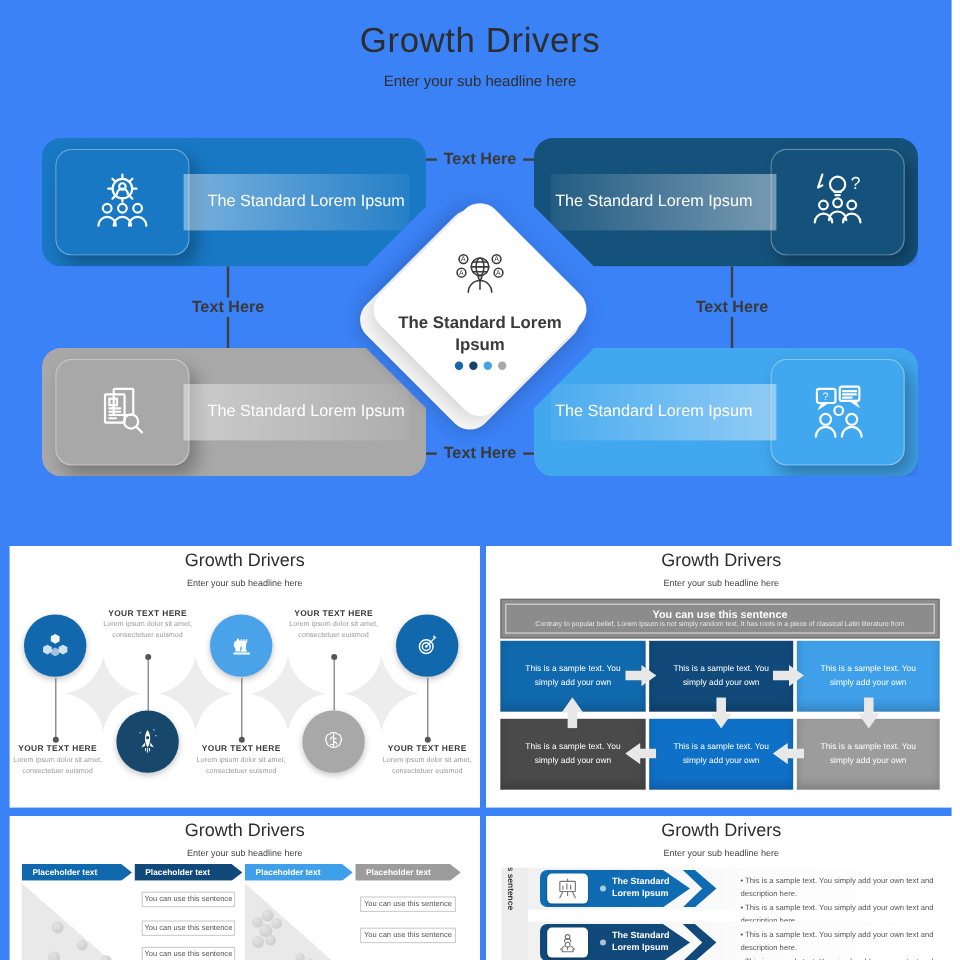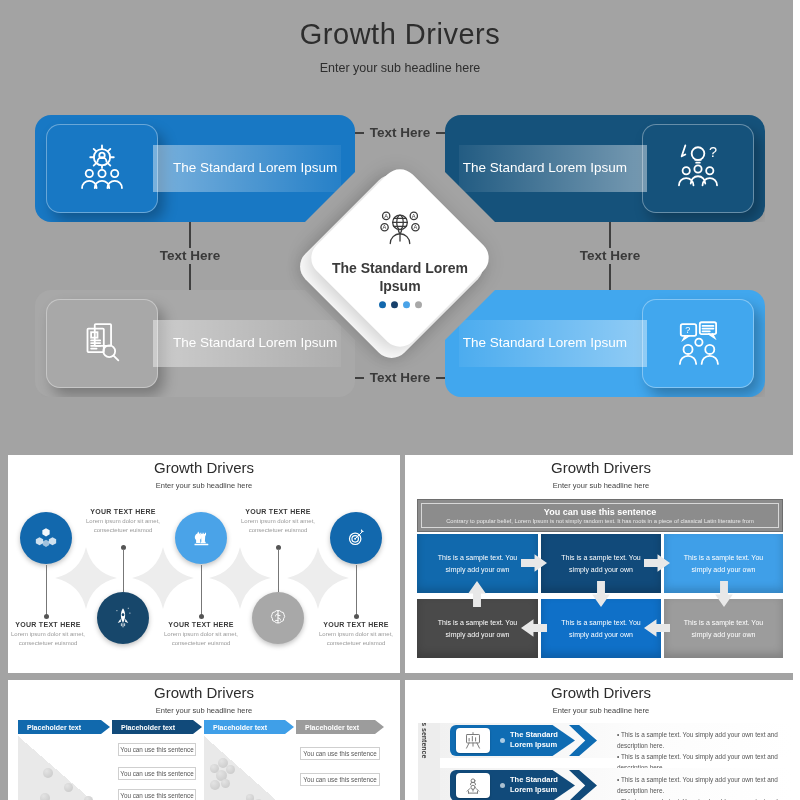--- a/index.html
+++ b/index.html
@@ -1,17 +1,17 @@
 <!DOCTYPE html>
 <html><head>
 <meta charset="utf-8">
 <style>
   html,body{margin:0;padding:0;width:800px;height:800px;overflow:hidden;background:#fff;
     font-family:"Liberation Sans", sans-serif;}
-  #stage{position:relative;width:793px;height:800px;background:#a3a3a3;}
+  #stage{position:relative;width:793px;height:800px;background:#3b82f6;}
 
   
   #main-slide{position:absolute;left:0;top:0;width:800px;height:450px;}
   .main-title{position:absolute;left:0;right:0;top:18px;text-align:center;font-size:29px;
     font-weight:400;color:#2d2d2d;letter-spacing:.5px;}
   .main-sub{position:absolute;left:0;right:0;top:61px;text-align:center;font-size:12.5px;color:#2e2e2e;}
 
   .conn-line{position:absolute;background:#3f3f3f;}
   .conn-label{position:absolute;transform:translateX(-50%);font-size:13.5px;font-weight:700;color:#3a3a3a;white-space:nowrap;}
 

